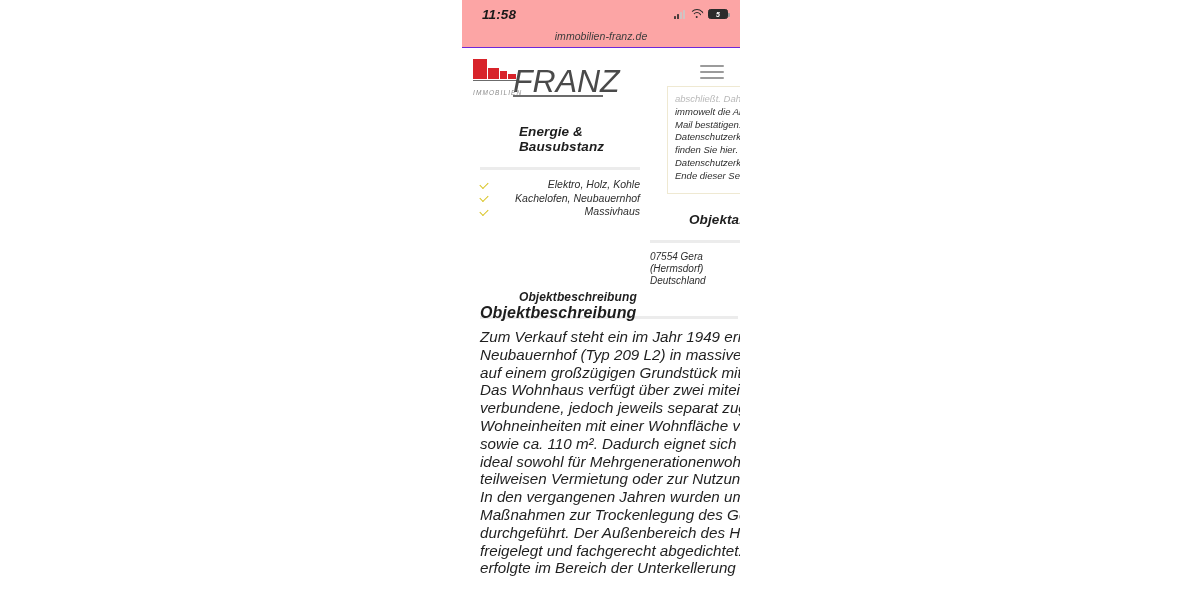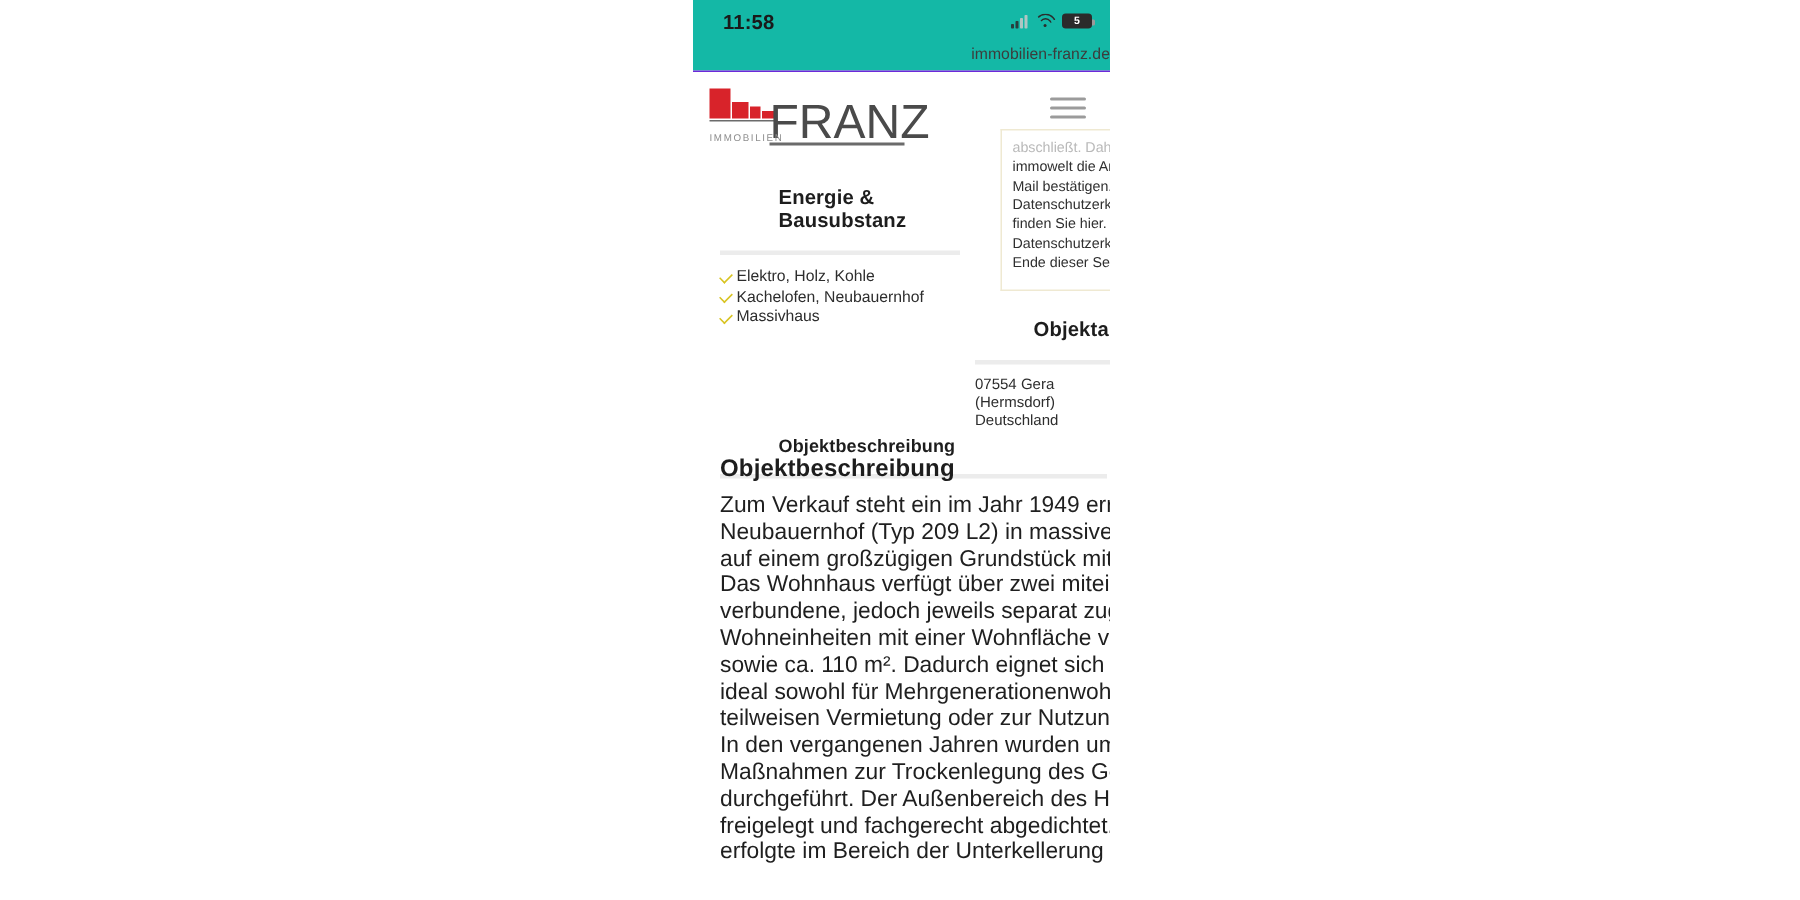--- a/index.html
+++ b/index.html
@@ -15,22 +15,23 @@
     -webkit-font-smoothing: antialiased;
   }
 
   
   .screen {
     position: absolute;
     left: 462px;
     top: 0;
     width: 278px;
     height: 600px;
-    background: #14b8a6;
+    background: #fca5a5;
     overflow: hidden;
+    font-style: italic;
   }
 
   
   .statusbar {
     position: relative;
     height: 30px;
   }
   .status-time {
     position: absolute;
     left: 20px;
@@ -118,21 +119,21 @@
     font-size: 7px;
     font-weight: bold;
     color: #ffffff;
     line-height: 1;
     font-family: "Liberation Sans", sans-serif;
   }
 
   
   .urlbar {
     height: 17px;
-    text-align: right;
+    text-align: center;
     font-size: 10.5px;
     color: #3c3c3c;
     letter-spacing: 0.05px;
   }
 
   .page {
     border-top: 1px solid #6d28d9;
     position: relative;
     height: 553px;
     overflow: hidden;
@@ -241,20 +242,21 @@
   .block-energie {
     position: absolute;
     left: 18px;
     top: 4px;
     width: 160px;
   }
   .feature-list {
     margin: 8px 0 0 0;
     padding: 0;
     list-style: none;
+    text-align: right;
   }
   .feature-list li {
     position: relative;
     padding-left: 11px;
     font-size: 10.5px;
     line-height: 13.5px;
     color: #2d2d2d;
   }
   .check {
     position: absolute;

